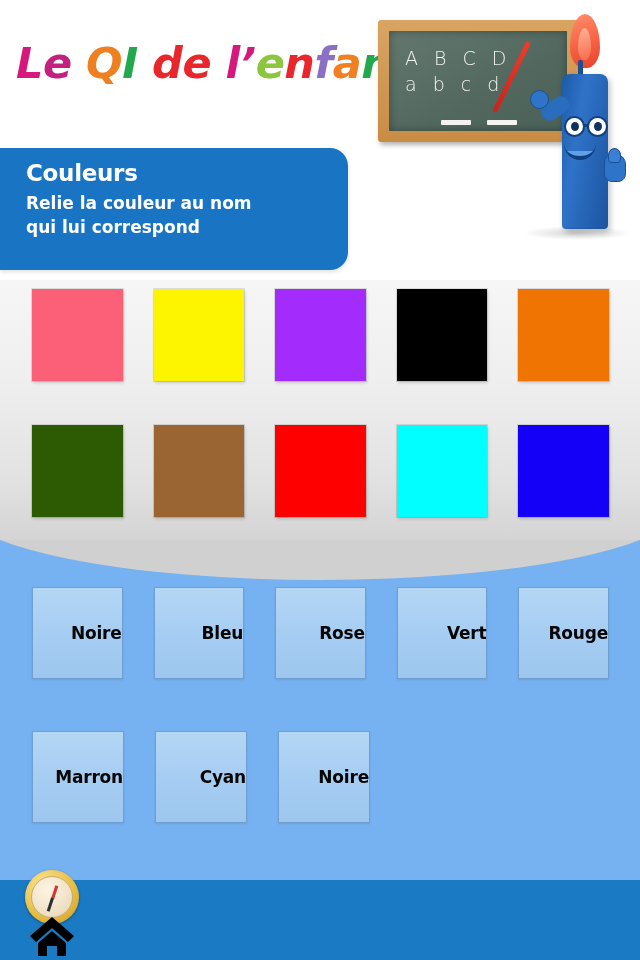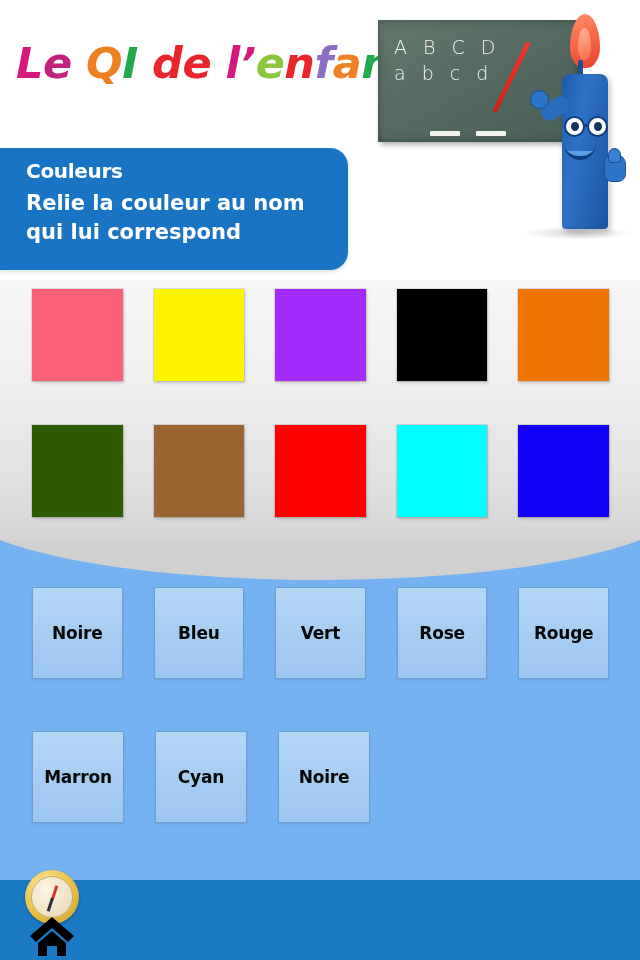--- a/index.html
+++ b/index.html
@@ -39,21 +39,21 @@
   #teacher-scene {
     position: absolute; left: 372px; top: 8px;
     width: 268px; height: 250px;
   }
   #blackboard-frame {
     position: absolute; left: 6px; top: 12px;
     width: 200px; height: 122px;
     background: linear-gradient(180deg,#d9a463 0%, #c98c44 100%);
     border-radius: 3px;
     box-shadow: 2px 3px 5px rgba(0,0,0,0.30);
-    padding: 0;
+    padding: 11px;
   }
   #blackboard-surface {
     width: 100%; height: 100%;
     background: linear-gradient(150deg,#63776d 0%, #52685e 60%, #4a6159 100%);
     border-radius: 1px;
     position: relative;
     box-shadow: inset 0 0 8px rgba(0,0,0,0.35);
   }
   .board-line {
     position: absolute; left: 16px;
@@ -169,29 +169,29 @@
     position: absolute; left: 0; top: 148px;
     width: 348px; height: 122px;
     background: #1a74c4;
     border-radius: 0 18px 18px 0;
     padding: 12px 18px 0 26px;
     box-shadow: 0 2px 4px rgba(0,0,0,0.12);
     z-index: 4;
   }
   #banner-title {
     color: #ffffff;
-    font-size: 20px;
+    font-size: 23px;
     font-weight: bold;
     font-family: "DejaVu Sans", sans-serif;
     letter-spacing: -0.3px;
     line-height: 1.15;
   }
   #banner-subtitle {
     color: #ffffff;
-    font-size: 21px;
+    font-size: 17px;
     font-weight: bold;
     font-family: "DejaVu Sans", sans-serif;
     line-height: 1.38;
     margin-top: 6px;
     white-space: pre-line;
   }
 
   
   #swatch-area {
     position: absolute; left: 0; top: 280px;
@@ -229,21 +229,21 @@
     position: absolute; left: 0; width: 640px;
     display: flex; padding-left: 32px;
   }
   #word-row-1 { top: 47px; }
   #word-row-2 { top: 191px; }
   .word-tile {
     width: 92px; height: 92px;
     margin-right: 31px;
     background: linear-gradient(180deg,#b5d7f5 0%, #a6cdf2 50%, #9ec7ef 100%);
     border: 1px solid #6e9fd0;
-    display: flex; align-items: center; justify-content: center;
+    display: flex; align-items: center; justify-content: flex-end;
     box-shadow: 0 1px 2px rgba(0,0,0,0.10);
   }
   .word-tile-label {
     color: #050505;
     font-size: 17px;
     font-weight: bold;
     font-family: "DejaVu Sans", sans-serif;
     letter-spacing: -0.2px;
   }
 
@@ -352,24 +352,24 @@
   <div id="word-panel">
     <div id="word-panel-curve"></div>
     <div class="word-row" id="word-row-1">
         <div class="word-tile">
           <span class="word-tile-label">Noire</span>
         </div>
         <div class="word-tile">
           <span class="word-tile-label">Bleu</span>
         </div>
         <div class="word-tile">
+          <span class="word-tile-label">Rose</span>
+        </div>
+        <div class="word-tile">
           <span class="word-tile-label">Vert</span>
-        </div>
-        <div class="word-tile">
-          <span class="word-tile-label">Rose</span>
         </div>
         <div class="word-tile">
           <span class="word-tile-label">Rouge</span>
         </div>
       </div>
     <div class="word-row" id="word-row-2">
         <div class="word-tile">
           <span class="word-tile-label">Marron</span>
         </div>
         <div class="word-tile">

